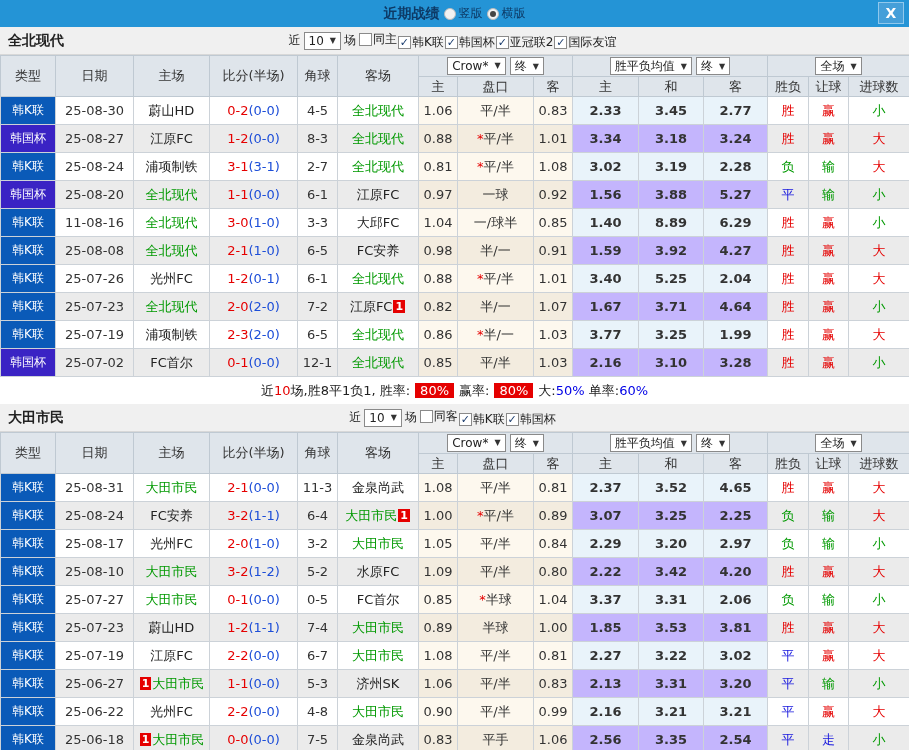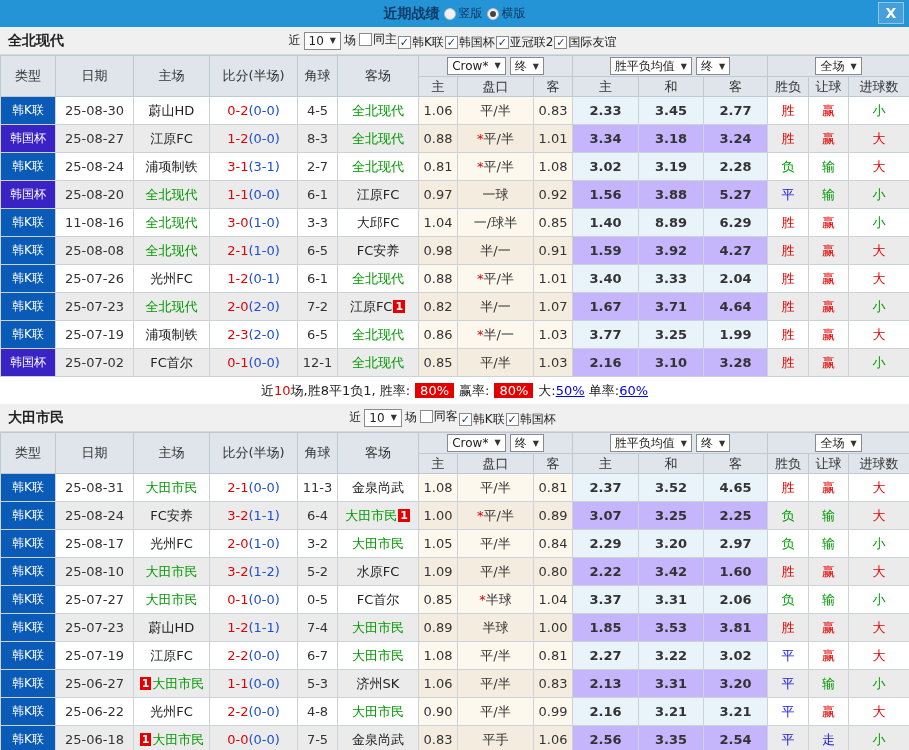--- a/index.html
+++ b/index.html
@@ -47,21 +47,21 @@
   .star { color:#e50000; }
   .rbadge { display:inline-block; background:#e50000; color:#fff; font-size:11px; font-weight:bold; line-height:13px; padding:0 2px; margin:0 1px; vertical-align:1px; }
   .r-red { color:#e50000; }
   .r-green { color:#009900; }
   .r-blue { color:#1414dd; }
 
   
   .summary { height:27px; background:#fff; display:flex; align-items:center; justify-content:center; font-size:13px; color:#222; }
   .summary .p-plain { color:#222; }
   .summary .p-red { color:#e50000; }
-  .summary .p-blue { color:#0000e6;text-decoration:underline; }
+  .summary .p-blue { color:#0000e6; }
   .summary .p-badge { background:#e50000; color:#fff; padding:0 5px; margin:0 5px; }
   .summary span { white-space:pre; }
 </style>
 </head>
 <body>
 
 <div class="app">
 
   <div class="titlebar">
     <span class="title">近期战绩</span>
@@ -278,21 +278,21 @@
           <td class="col-type lg-kl">韩K联</td>
           <td class="c-plain">25-07-26</td>
           <td class="c-plain"><span class="team">光州FC</span></td>
           <td class="c-plain"><span class="sc-main">1-2</span><span class="sc-half">(0-1)</span></td>
           <td class="c-plain">6-1</td>
           <td class="c-plain"><span class="team green">全北现代</span></td>
           <td class="c-cream">0.88</td>
           <td class="c-cream"><span class="star">*</span>平/半</td>
           <td class="c-cream">1.01</td>
           <td class="c-blue">3.40</td>
-          <td class="c-blue">3.33</td>
+          <td class="c-blue">5.25</td>
           <td class="c-blue">2.04</td>
           <td class="c-plain r-red">胜</td>
           <td class="c-plain r-red">赢</td>
           <td class="c-plain r-red">大</td>
         </tr>
         <tr class="alt">
           <td class="col-type lg-kl">韩K联</td>
           <td class="c-plain">25-07-23</td>
           <td class="c-plain"><span class="team green">全北现代</span></td>
           <td class="c-plain"><span class="sc-main">2-0</span><span class="sc-half">(2-0)</span></td>
@@ -502,21 +502,21 @@
           <td class="c-plain">25-08-10</td>
           <td class="c-plain"><span class="team green">大田市民</span></td>
           <td class="c-plain"><span class="sc-main">3-2</span><span class="sc-half">(1-2)</span></td>
           <td class="c-plain">5-2</td>
           <td class="c-plain"><span class="team">水原FC</span></td>
           <td class="c-cream">1.09</td>
           <td class="c-cream">平/半</td>
           <td class="c-cream">0.80</td>
           <td class="c-blue">2.22</td>
           <td class="c-blue">3.42</td>
-          <td class="c-blue">1.60</td>
+          <td class="c-blue">4.20</td>
           <td class="c-plain r-red">胜</td>
           <td class="c-plain r-red">赢</td>
           <td class="c-plain r-red">大</td>
         </tr>
         <tr>
           <td class="col-type lg-kl">韩K联</td>
           <td class="c-plain">25-07-27</td>
           <td class="c-plain"><span class="team green">大田市民</span></td>
           <td class="c-plain"><span class="sc-main">0-1</span><span class="sc-half">(0-0)</span></td>
           <td class="c-plain">0-5</td>

